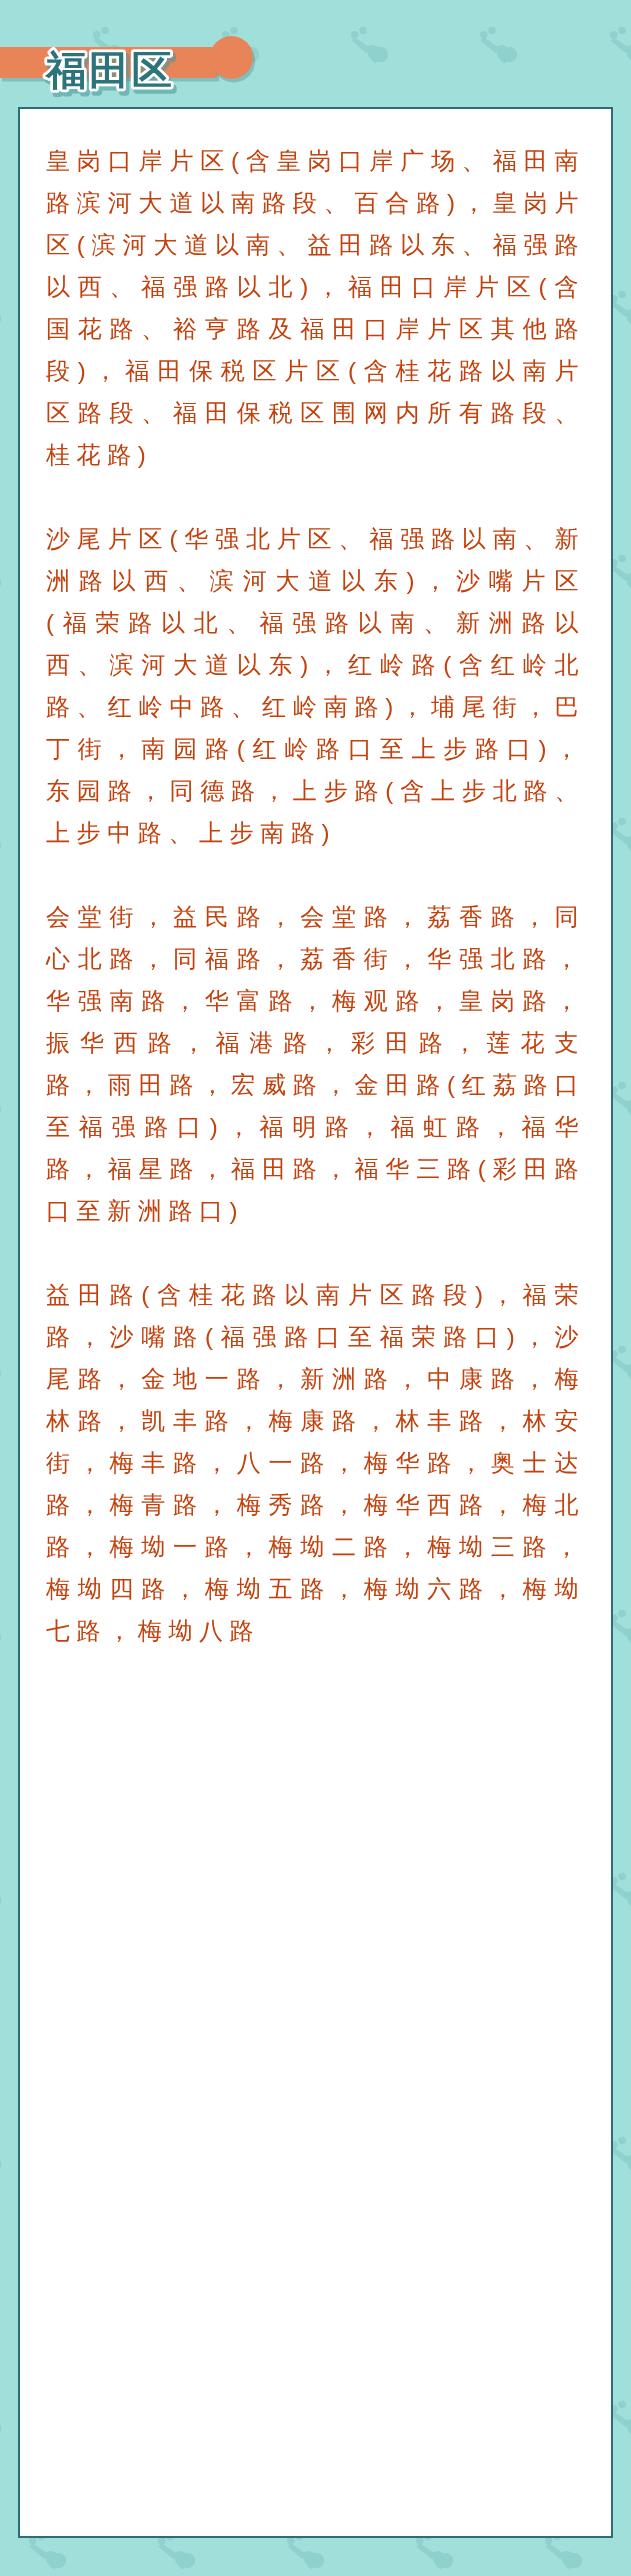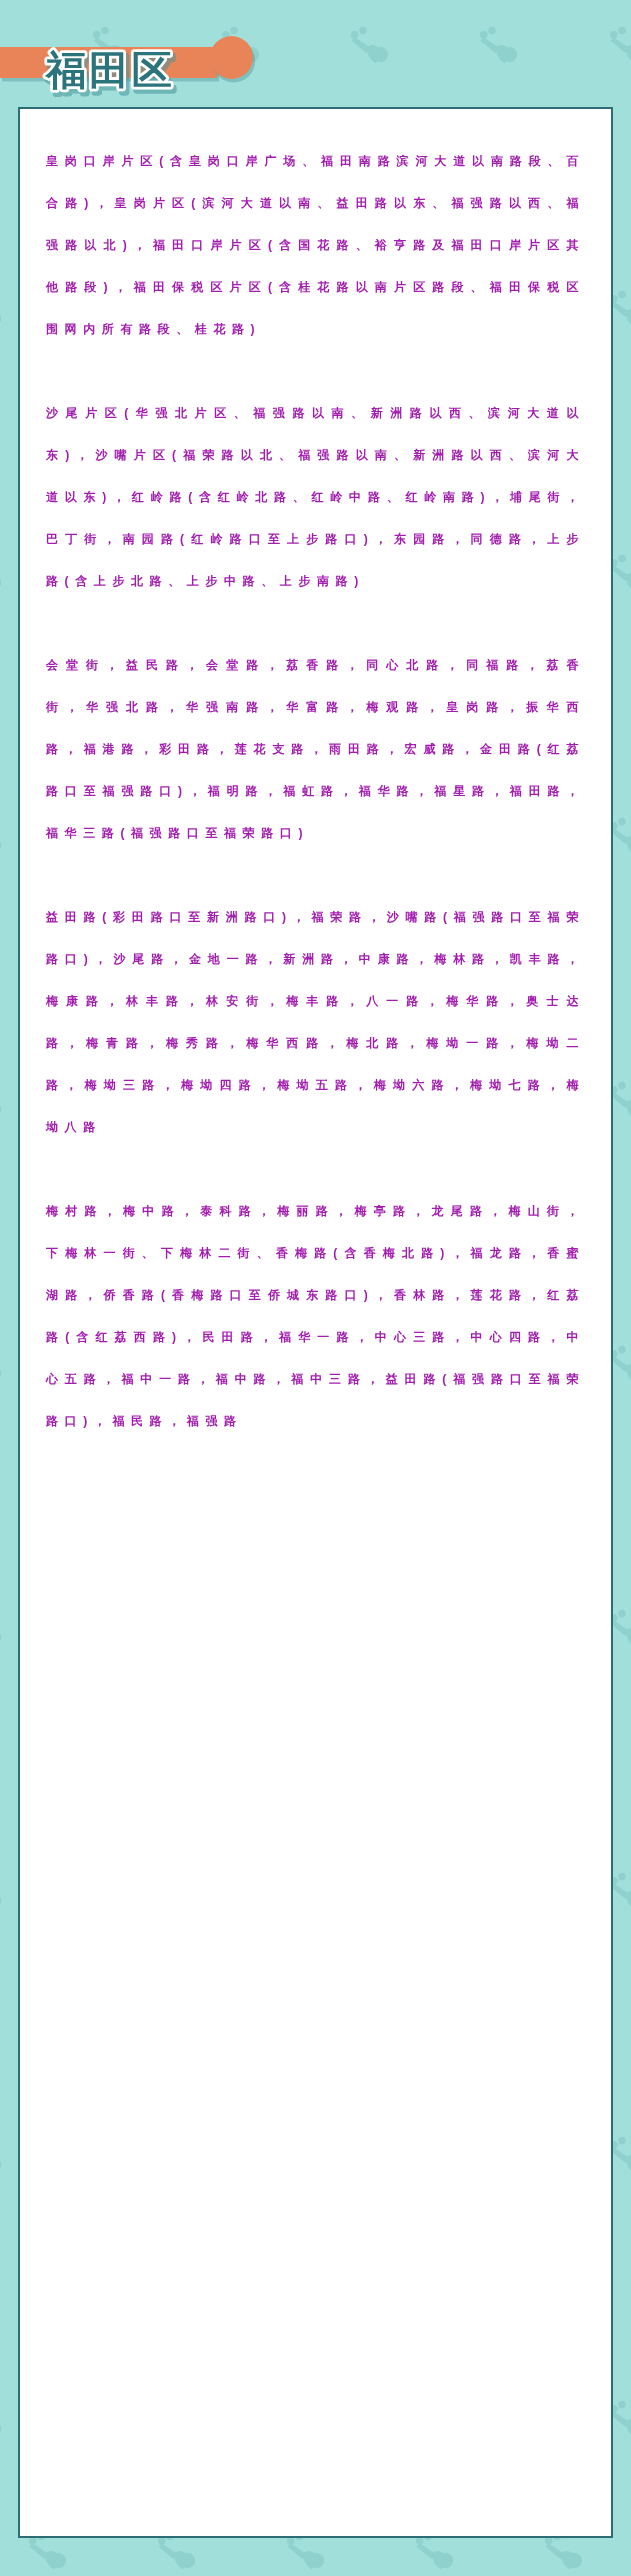--- a/index.html
+++ b/index.html
@@ -79,26 +79,25 @@
     width: 595px; height: 2431px;
     box-sizing: border-box;
     background: #FFFFFF;
     border: 2.1px solid #2D6E76;
     padding: 30.5px 26px 23px 26px;
     overflow: hidden;
     z-index: 2;
   }
   .card p {
     margin: 0 0 42px 0;
-    font-size: 12px;
+    font-size: 24px;
     line-height: 42px;
     letter-spacing: 6.6px;
-    color: #a21caf;
+    color: #c2410c;
     text-align: justify;
-    font-weight: bold;
   }
   .card p:last-child { margin-bottom: 0; }
 </style>
 </head>
 <body>
 
 <div class="page">
 
   <div class="pattern" id="pattern">
       <svg viewBox="0 0 64 64" style="left: -39px; top: 24px;">
@@ -878,19 +877,18 @@
     <div class="banner-dot"></div>
     <svg class="banner-title" width="305" height="90" viewBox="0 0 440 130">
       <text class="title-shadow" x="34" y="105">福田区</text>
       <text class="title-main" x="30" y="100">福田区</text>
     </svg>
   </div>
 
   <section class="card">
     <p>皇岗口岸片区(含皇岗口岸广场、福田南路滨河大道以南路段、百合路)，皇岗片区(滨河大道以南、益田路以东、福强路以西、福强路以北)，福田口岸片区(含国花路、裕亨路及福田口岸片区其他路段)，福田保税区片区(含桂花路以南片区路段、福田保税区围网内所有路段、桂花路)</p>
     <p>沙尾片区(华强北片区、福强路以南、新洲路以西、滨河大道以东)，沙嘴片区(福荣路以北、福强路以南、新洲路以西、滨河大道以东)，红岭路(含红岭北路、红岭中路、红岭南路)，埔尾街，巴丁街，南园路(红岭路口至上步路口)，东园路，同德路，上步路(含上步北路、上步中路、上步南路)</p>
-    <p>会堂街，益民路，会堂路，荔香路，同心北路，同福路，荔香街，华强北路，华强南路，华富路，梅观路，皇岗路，振华西路，福港路，彩田路，莲花支路，雨田路，宏威路，金田路(红荔路口至福强路口)，福明路，福虹路，福华路，福星路，福田路，福华三路(福强路口至福荣路口)</p>
-    <p>益田路(彩田路口至新洲路口)，福荣路，沙嘴路(福强路口至福荣路口)，沙尾路，金地一路，新洲路，中康路，梅林路，凯丰路，梅康路，林丰路，林安街，梅丰路，八一路，梅华路，奥士达路，梅青路，梅秀路，梅华西路，梅北路，梅坳一路，梅坳二路，梅坳三路，梅坳四路，梅坳五路，梅坳六路，梅坳七路，梅坳八路</p>
-    <p>梅村路，梅中路，泰科路，梅丽路，梅亭路，龙尾路，梅山街，下梅林一街、下梅林二街、香梅路(含香梅北路)，福龙路，香蜜湖路，侨香路(香梅路口至侨城东路口)，香林路，莲花路，红荔路(含红荔西路)，民田路，福华一路，中心三路，中心四路，中心五路，福中一路，福中路，福中三路，益田路(福强路口至福荣路口)，福民路，福强路</p>
+    <p>会堂街，益民路，会堂路，荔香路，同心北路，同福路，荔香街，华强北路，华强南路，华富路，梅观路，皇岗路，振华西路，福港路，彩田路，莲花支路，雨田路，宏威路，金田路(红荔路口至福强路口)，福明路，福虹路，福华路，福星路，福田路，福华三路(彩田路口至新洲路口)</p>
+    <p>益田路(含桂花路以南片区路段)，福荣路，沙嘴路(福强路口至福荣路口)，沙尾路，金地一路，新洲路，中康路，梅林路，凯丰路，梅康路，林丰路，林安街，梅丰路，八一路，梅华路，奥士达路，梅青路，梅秀路，梅华西路，梅北路，梅坳一路，梅坳二路，梅坳三路，梅坳四路，梅坳五路，梅坳六路，梅坳七路，梅坳八路</p>
   </section>
 
 </div>
 
 
 </body></html>

